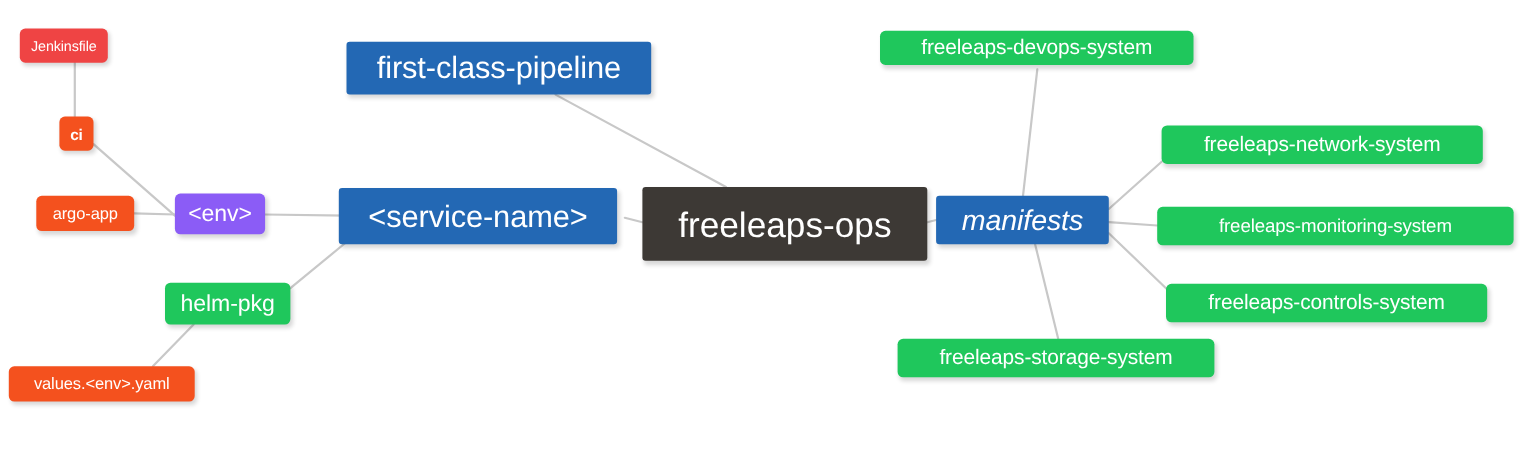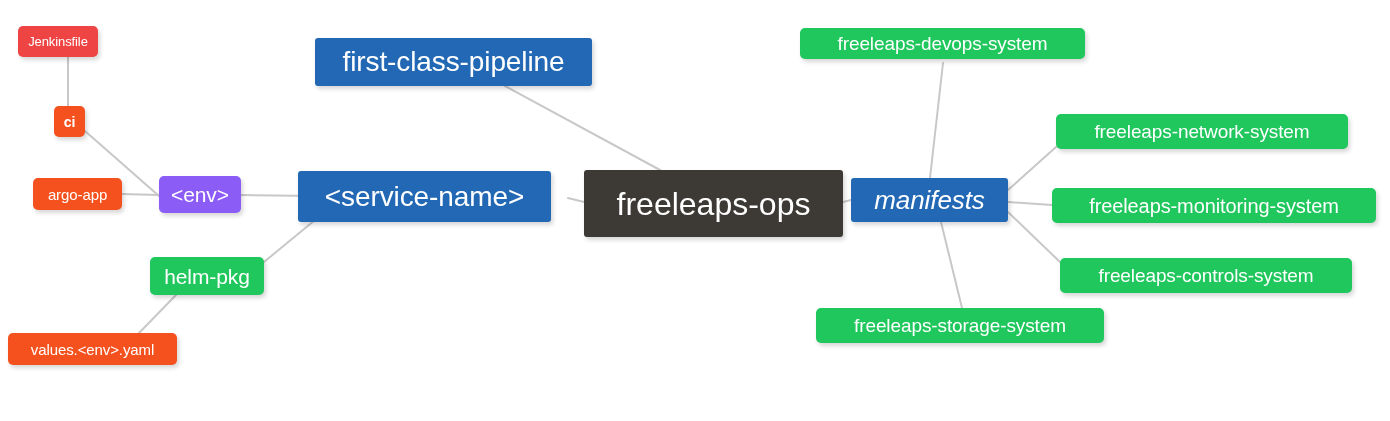--- a/index.html
+++ b/index.html
@@ -98,36 +98,36 @@
       </div>
       <div class="node tiny" style="left: 8px; top: 333px; width: 169px; height: 32px; background: rgb(244, 81, 30); font-size: 15px;">
         <span>values.&lt;env&gt;.yaml</span>
       </div>
       <div class="node leaf" style="left: 150px; top: 257px; width: 114px; height: 38px; background: rgb(31, 199, 92); font-size: 21px;">
         <span>helm-pkg</span>
       </div>
       <div class="node lvl1" style="left: 315px; top: 38px; width: 277px; height: 48px; background: rgb(35, 104, 180); font-size: 28px;">
         <span>first-class-pipeline</span>
       </div>
-      <div class="node lvl1" style="left: 298px; top: 171px; width: 253px; height: 51px; background: rgb(35, 104, 180); font-size: 28px;">
+      <div class="node lvl1" style="left: 308px; top: 171px; width: 253px; height: 51px; background: rgb(35, 104, 180); font-size: 28px;">
         <span>&lt;service-name&gt;</span>
       </div>
       <div class="node root" style="left: 584px; top: 170px; width: 259px; height: 67px; background: rgb(61, 57, 53); font-size: 32px;">
         <span>freeleaps-ops</span>
       </div>
       <div class="node lvl1" style="left: 851px; top: 178px; width: 157px; height: 44px; background: rgb(35, 104, 180); font-size: 26px; font-style: italic;">
         <span>manifests</span>
       </div>
       <div class="node leaf" style="left: 800px; top: 28px; width: 285px; height: 31px; background: rgb(31, 199, 92); font-size: 19px;">
         <span>freeleaps-devops-system</span>
       </div>
       <div class="node leaf" style="left: 1056px; top: 114px; width: 292px; height: 35px; background: rgb(31, 199, 92); font-size: 19px;">
         <span>freeleaps-network-system</span>
       </div>
-      <div class="node leaf" style="left: 1052px; top: 188px; width: 324px; height: 35px; background: rgb(31, 199, 92); font-size: 20px;">
+      <div class="node leaf" style="left: 1052px; top: 188px; width: 324px; height: 35px; background: rgb(31, 199, 92); font-size: 17px;">
         <span>freeleaps-monitoring-system</span>
       </div>
       <div class="node leaf" style="left: 816px; top: 308px; width: 288px; height: 35px; background: rgb(31, 199, 92); font-size: 19px;">
         <span>freeleaps-storage-system</span>
       </div>
       <div class="node leaf" style="left: 1060px; top: 258px; width: 292px; height: 35px; background: rgb(31, 199, 92); font-size: 19px;">
         <span>freeleaps-controls-system</span>
       </div>
     </div>
 </div>

